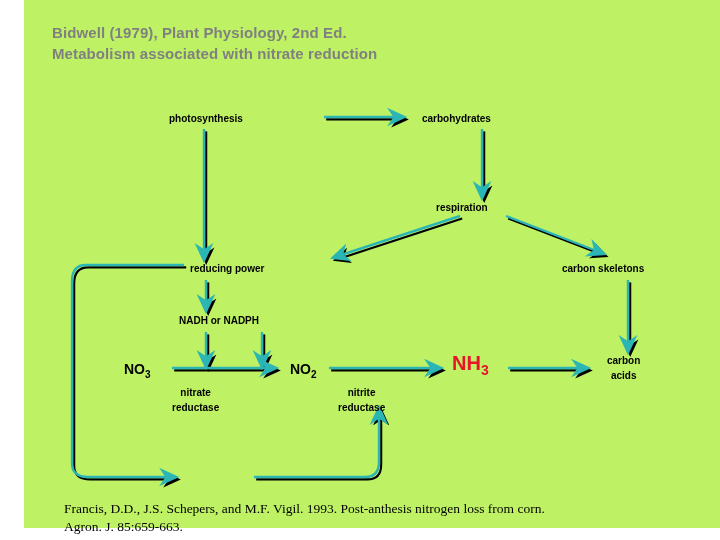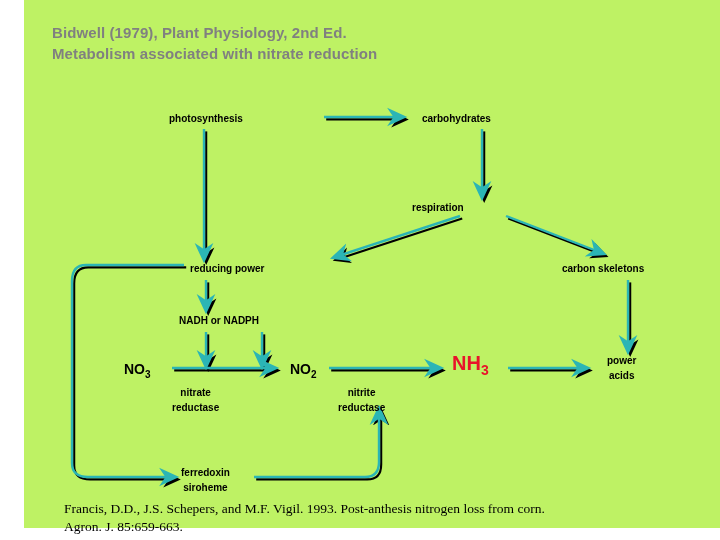--- a/index.html
+++ b/index.html
@@ -54,21 +54,21 @@
     font-family: "Liberation Sans", sans-serif;
     font-size: 10px;
     font-weight: bold;
     line-height: 16px;
     white-space: nowrap;
   }
   .node.center { text-align: center; }
 
   .n-photosynthesis { left: 145px; top: 111px; }
   .n-carbohydrates  { left: 398px; top: 111px; }
-  .n-respiration    { left: 388px; top: 200px; }
+  .n-respiration    { left: 412px; top: 200px; }
   .n-reducing       { left: 166px; top: 261px; }
   .n-carbon-skel    { left: 538px; top: 261px; }
   .n-nadh           { left: 155px; top: 313px; }
 
   .n-no3  { left: 100px; top: 361px; font-size: 14px; }
   .n-no2  { left: 266px; top: 361px; font-size: 14px; }
   .n-nh3  {
     left: 428px; top: 352px;
     color: #e8142a;
     font-size: 20px;
@@ -187,37 +187,33 @@
 
   <div class="node n-no2">
     <span>NO</span><sub>2</sub>
   </div>
 
   <div class="node n-nh3">
     <span>NH</span><sub>3</sub>
   </div>
 
   <div class="node n-amino center">
-    <div>power</div>
+    <div>carbon</div>
     <div>acids</div>
   </div>
 
   <div class="node n-nitrate-red center">
     <div>nitrate</div>
     <div>reductase</div>
   </div>
 
   <div class="node n-nitrite-red center">
     <div>nitrite</div>
     <div>reductase</div>
   </div>
 
-  <div class="node n-ferredoxin center">
-    <div>ferredoxin</div>
-    <div>siroheme</div>
-  </div>
 
   <div class="citation">
     <span class="cl">Francis, D.D., J.S. Schepers, and M.F. Vigil.  1993.  Post-anthesis nitrogen loss from corn.</span>
     <span class="cl">Agron. J. 85:659-663.</span>
   </div>
 
 </div>
 
 </body></html>

